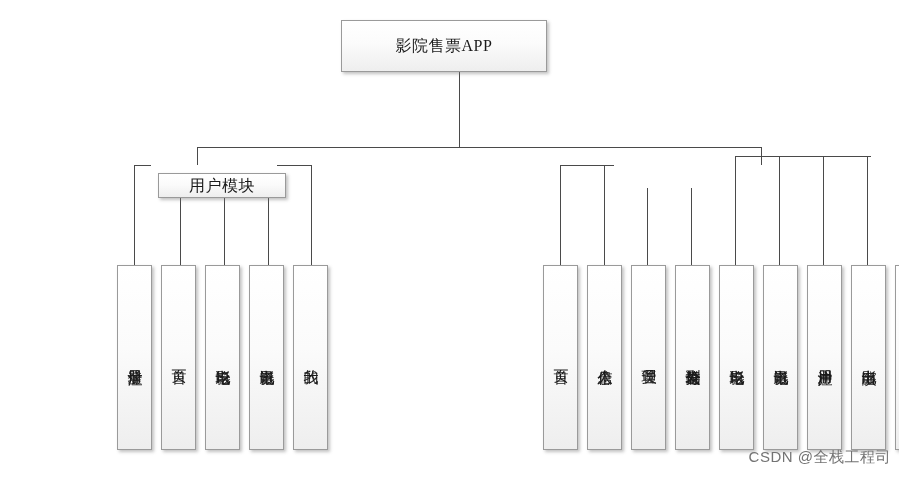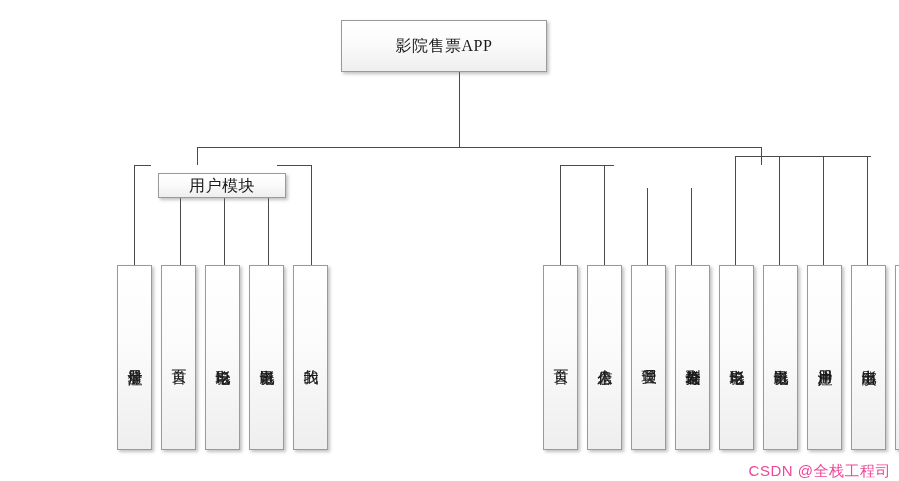--- a/index.html
+++ b/index.html
@@ -62,24 +62,24 @@
     writing-mode: vertical-rl;
     text-orientation: upright;
     white-space: nowrap;
     display: block;
   }
 
   
   #watermark {
     position: absolute;
     right: 8px;
-    bottom: 0;
+    bottom: 14px;
     font-family: "Liberation Sans", "DejaVu Sans", sans-serif;
     font-size: 15px;
-    color: #ec4899;
+    color: #737373;
     letter-spacing: 0.5px;
     white-space: nowrap;
     user-select: none;
     text-align: right;
   }
 </style>
 </head>
 <body>
 
 <div id="diagram">

